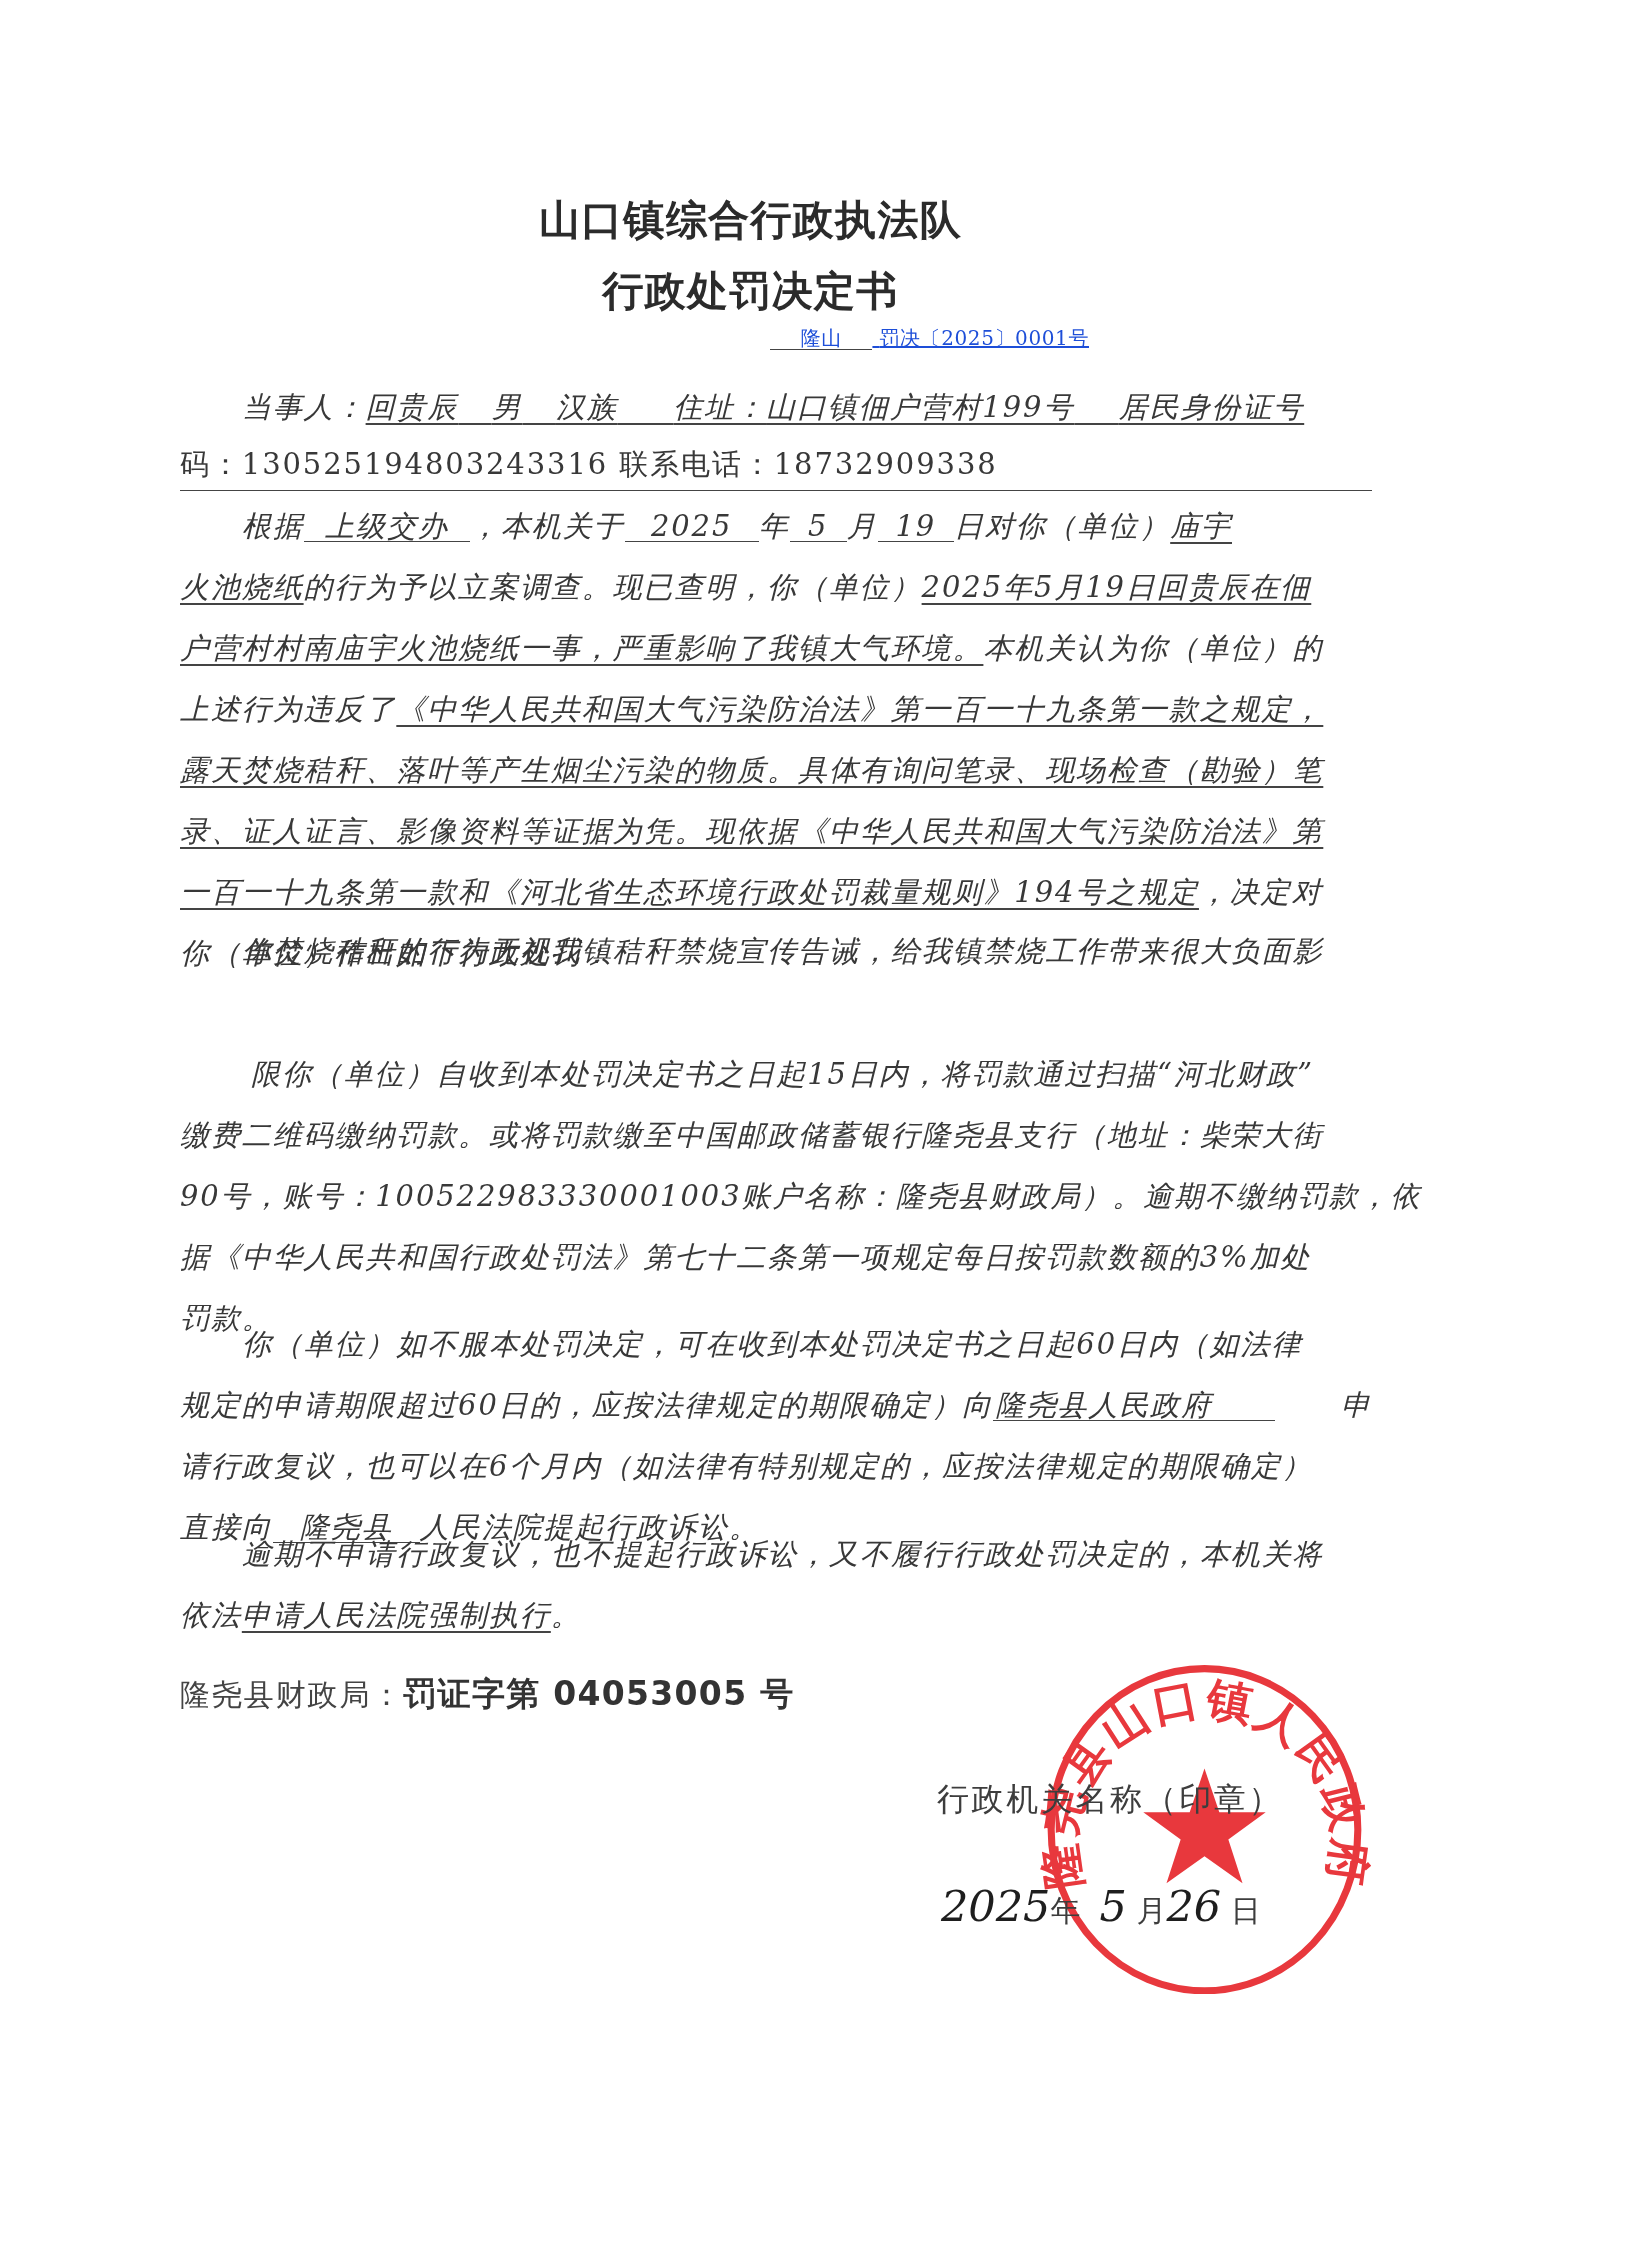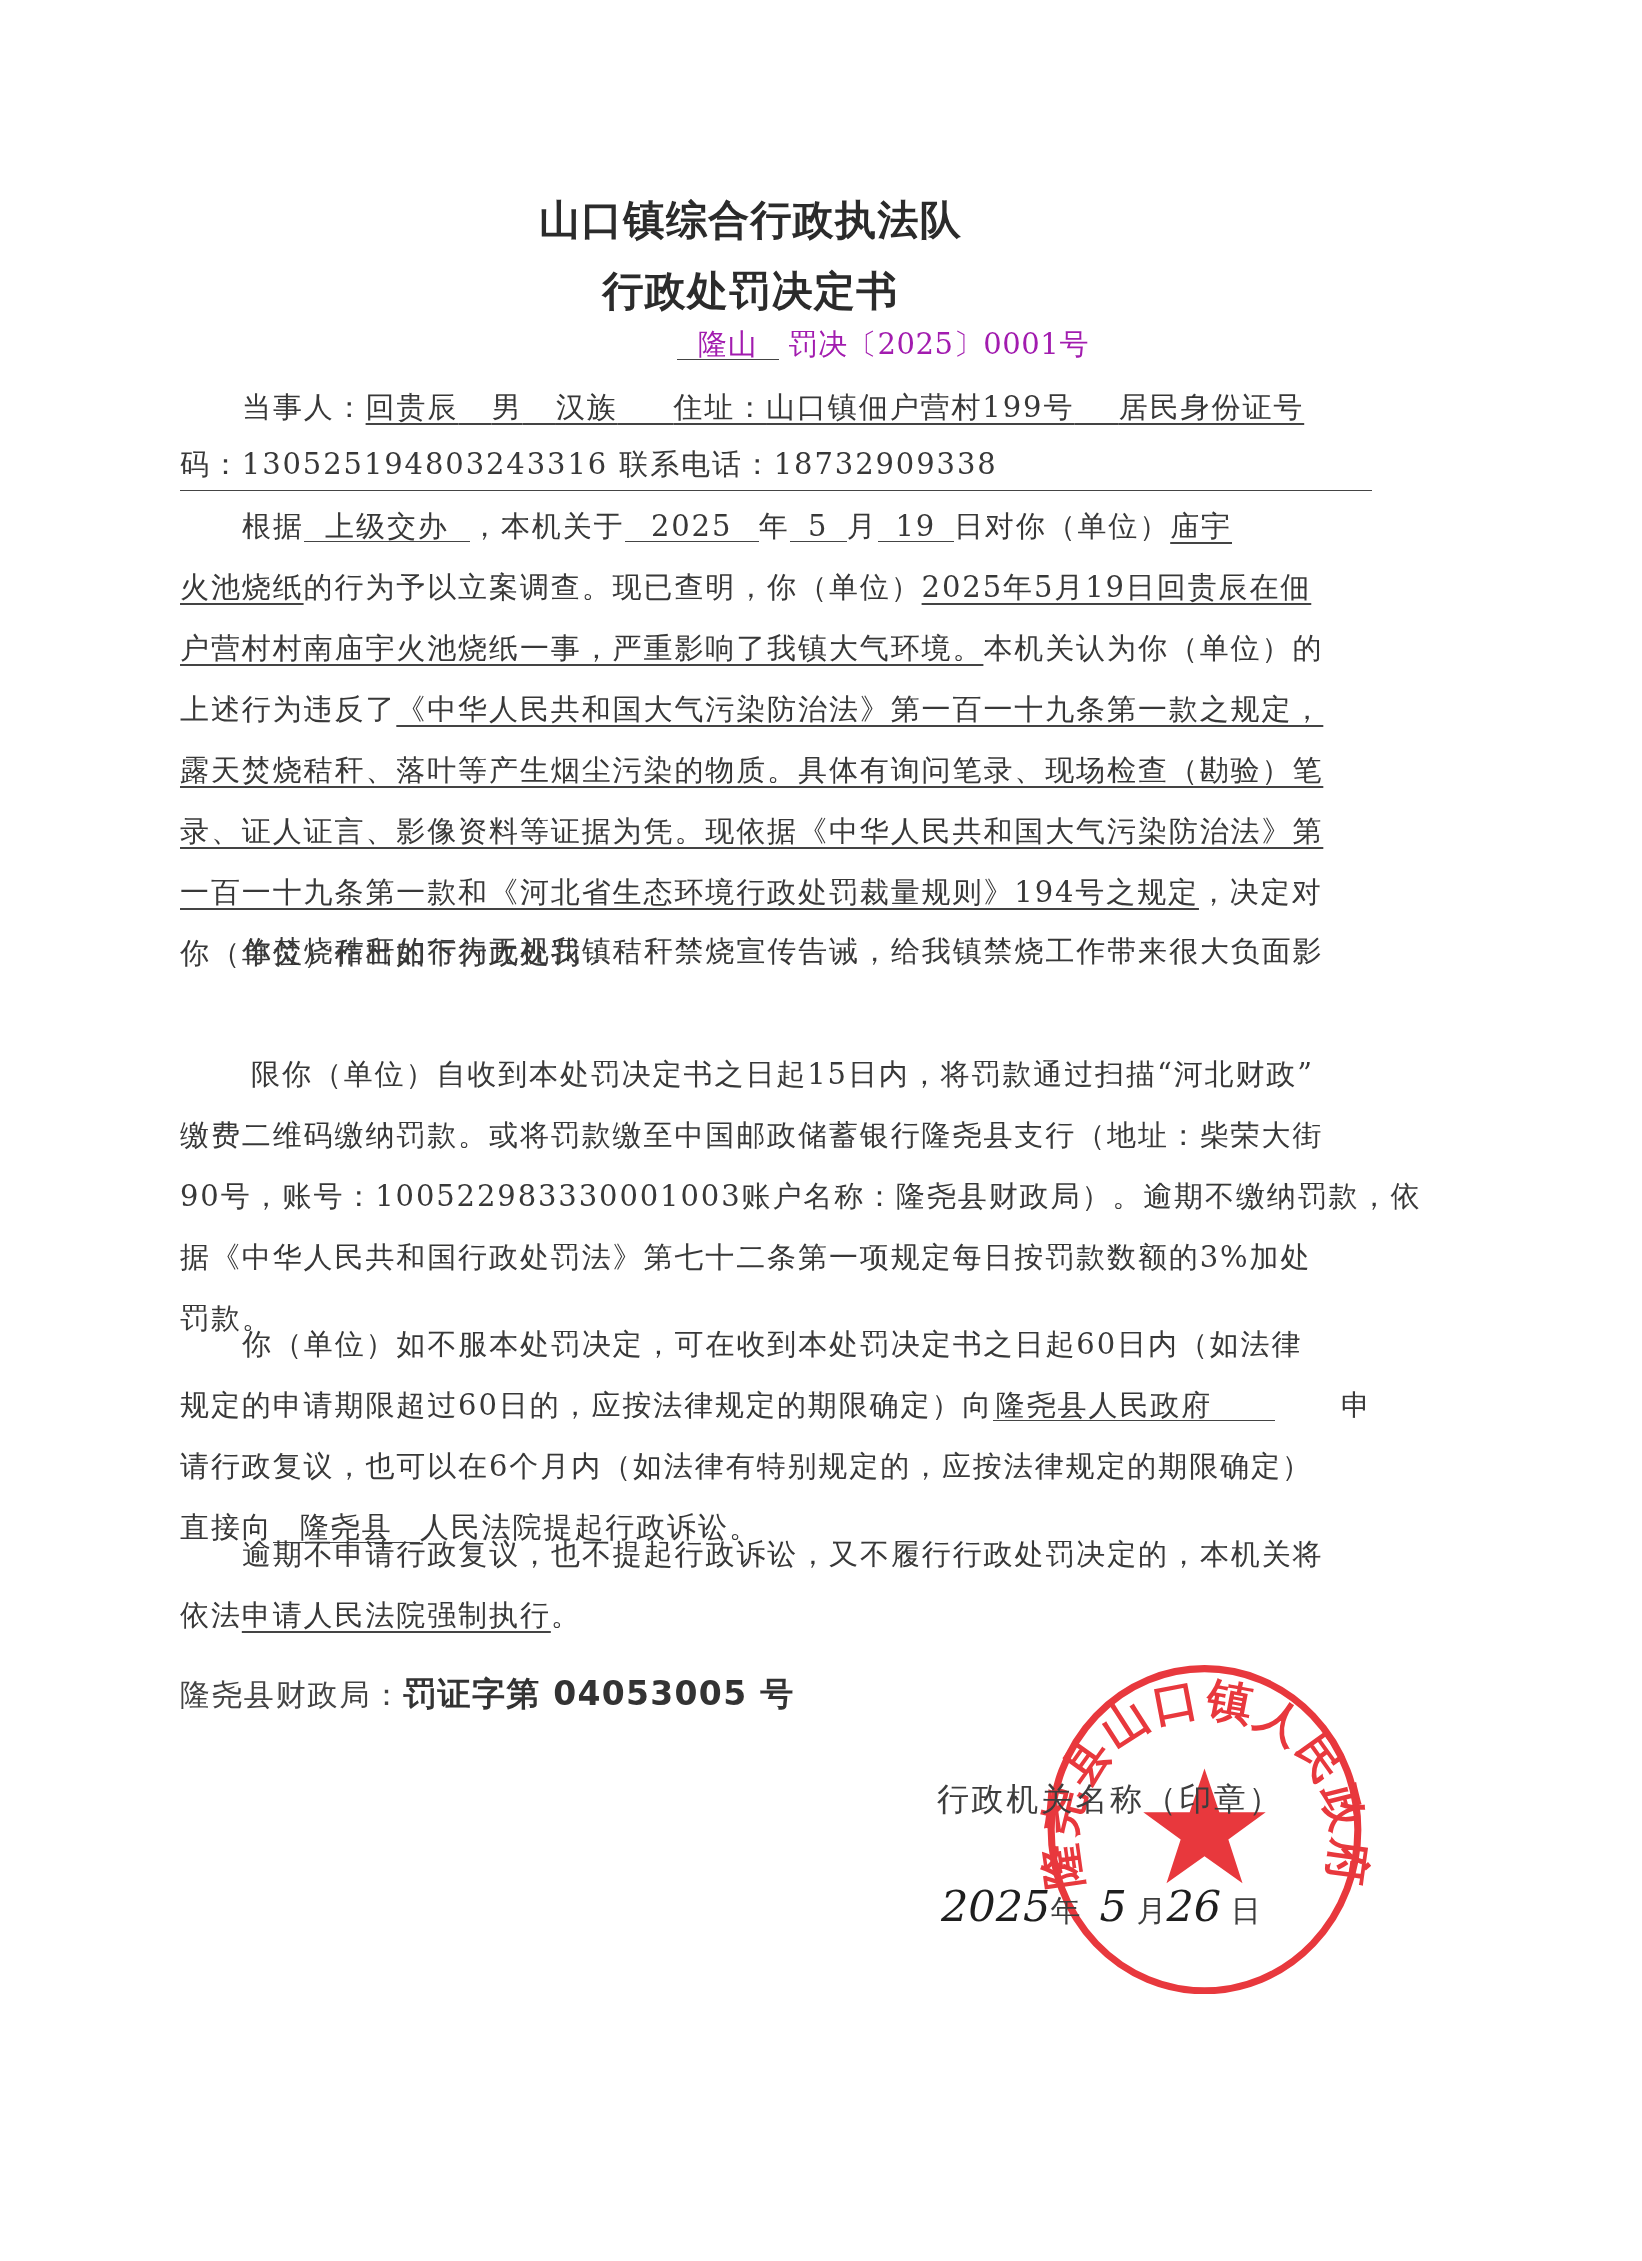--- a/index.html
+++ b/index.html
@@ -9,30 +9,30 @@
   }
   .page { position: absolute; left: 0; top: 0; width: 1366px; height: 2261px; }
   .title {
     position: absolute; left: 0; width: 1643px; text-align: center;
     font-family: "DejaVu Serif", "Liberation Serif", serif; font-weight: bold;
     font-size: 41px; color: #2b2b2b; letter-spacing: 1.3px;
   }
   .title.l1 { top: 193px; left: -71px; }
   .title.l2 { top: 264px; left: -71px; }
   .case-no {
-    position: absolute; top: 325px; right: 277px; font-size: 29px; color: #a21caf;
-    letter-spacing: 0.6px; white-space: nowrap;
+    position: absolute; top: 325px; right: 277px; font-size: 20px; color: #1d4ed8;
+    letter-spacing: 0.6px; white-space: nowrap; text-decoration: underline;
   }
   .u { text-decoration: underline; text-decoration-thickness: 1.9px; text-underline-offset: 6.4px; text-decoration-color: #444; }
   .blank { display: inline-block; border-bottom: 1.9px solid #444; text-align: center; padding: 0 2.6px; line-height: 1.05; }
   .body-text {
     position: absolute; left: 180px; width: 1192px; font-size: 29px; line-height: 61px;
     letter-spacing: 1.9px; color: #383838; text-align: justify;
   }
-  .line { display: block; white-space: nowrap; }
+  .line { display: block; white-space: nowrap; font-style: italic; }
   .full-u { display: block; border-bottom: 1.9px solid #444; width: 1192px; line-height: 57px; margin-bottom: 4.5px; }
   .permit {
     position: absolute; left: 180px; top: 1672px; font-size: 30px; color: #444; white-space: nowrap; letter-spacing: 1.9px;
   }
   .permit b { font-family: "DejaVu Sans", "Liberation Sans", sans-serif; font-size: 33px; color: #333; letter-spacing: 1.3px; }
   .seal {
     position: absolute; left: 1037px; top: 1659px; width: 335px; height: 335px;
   }
   .sign-label {
     position: absolute; left: 937px; top: 1778px; font-size: 32px; color: #3d3d3d; letter-spacing: 2.6px; white-space: nowrap;

